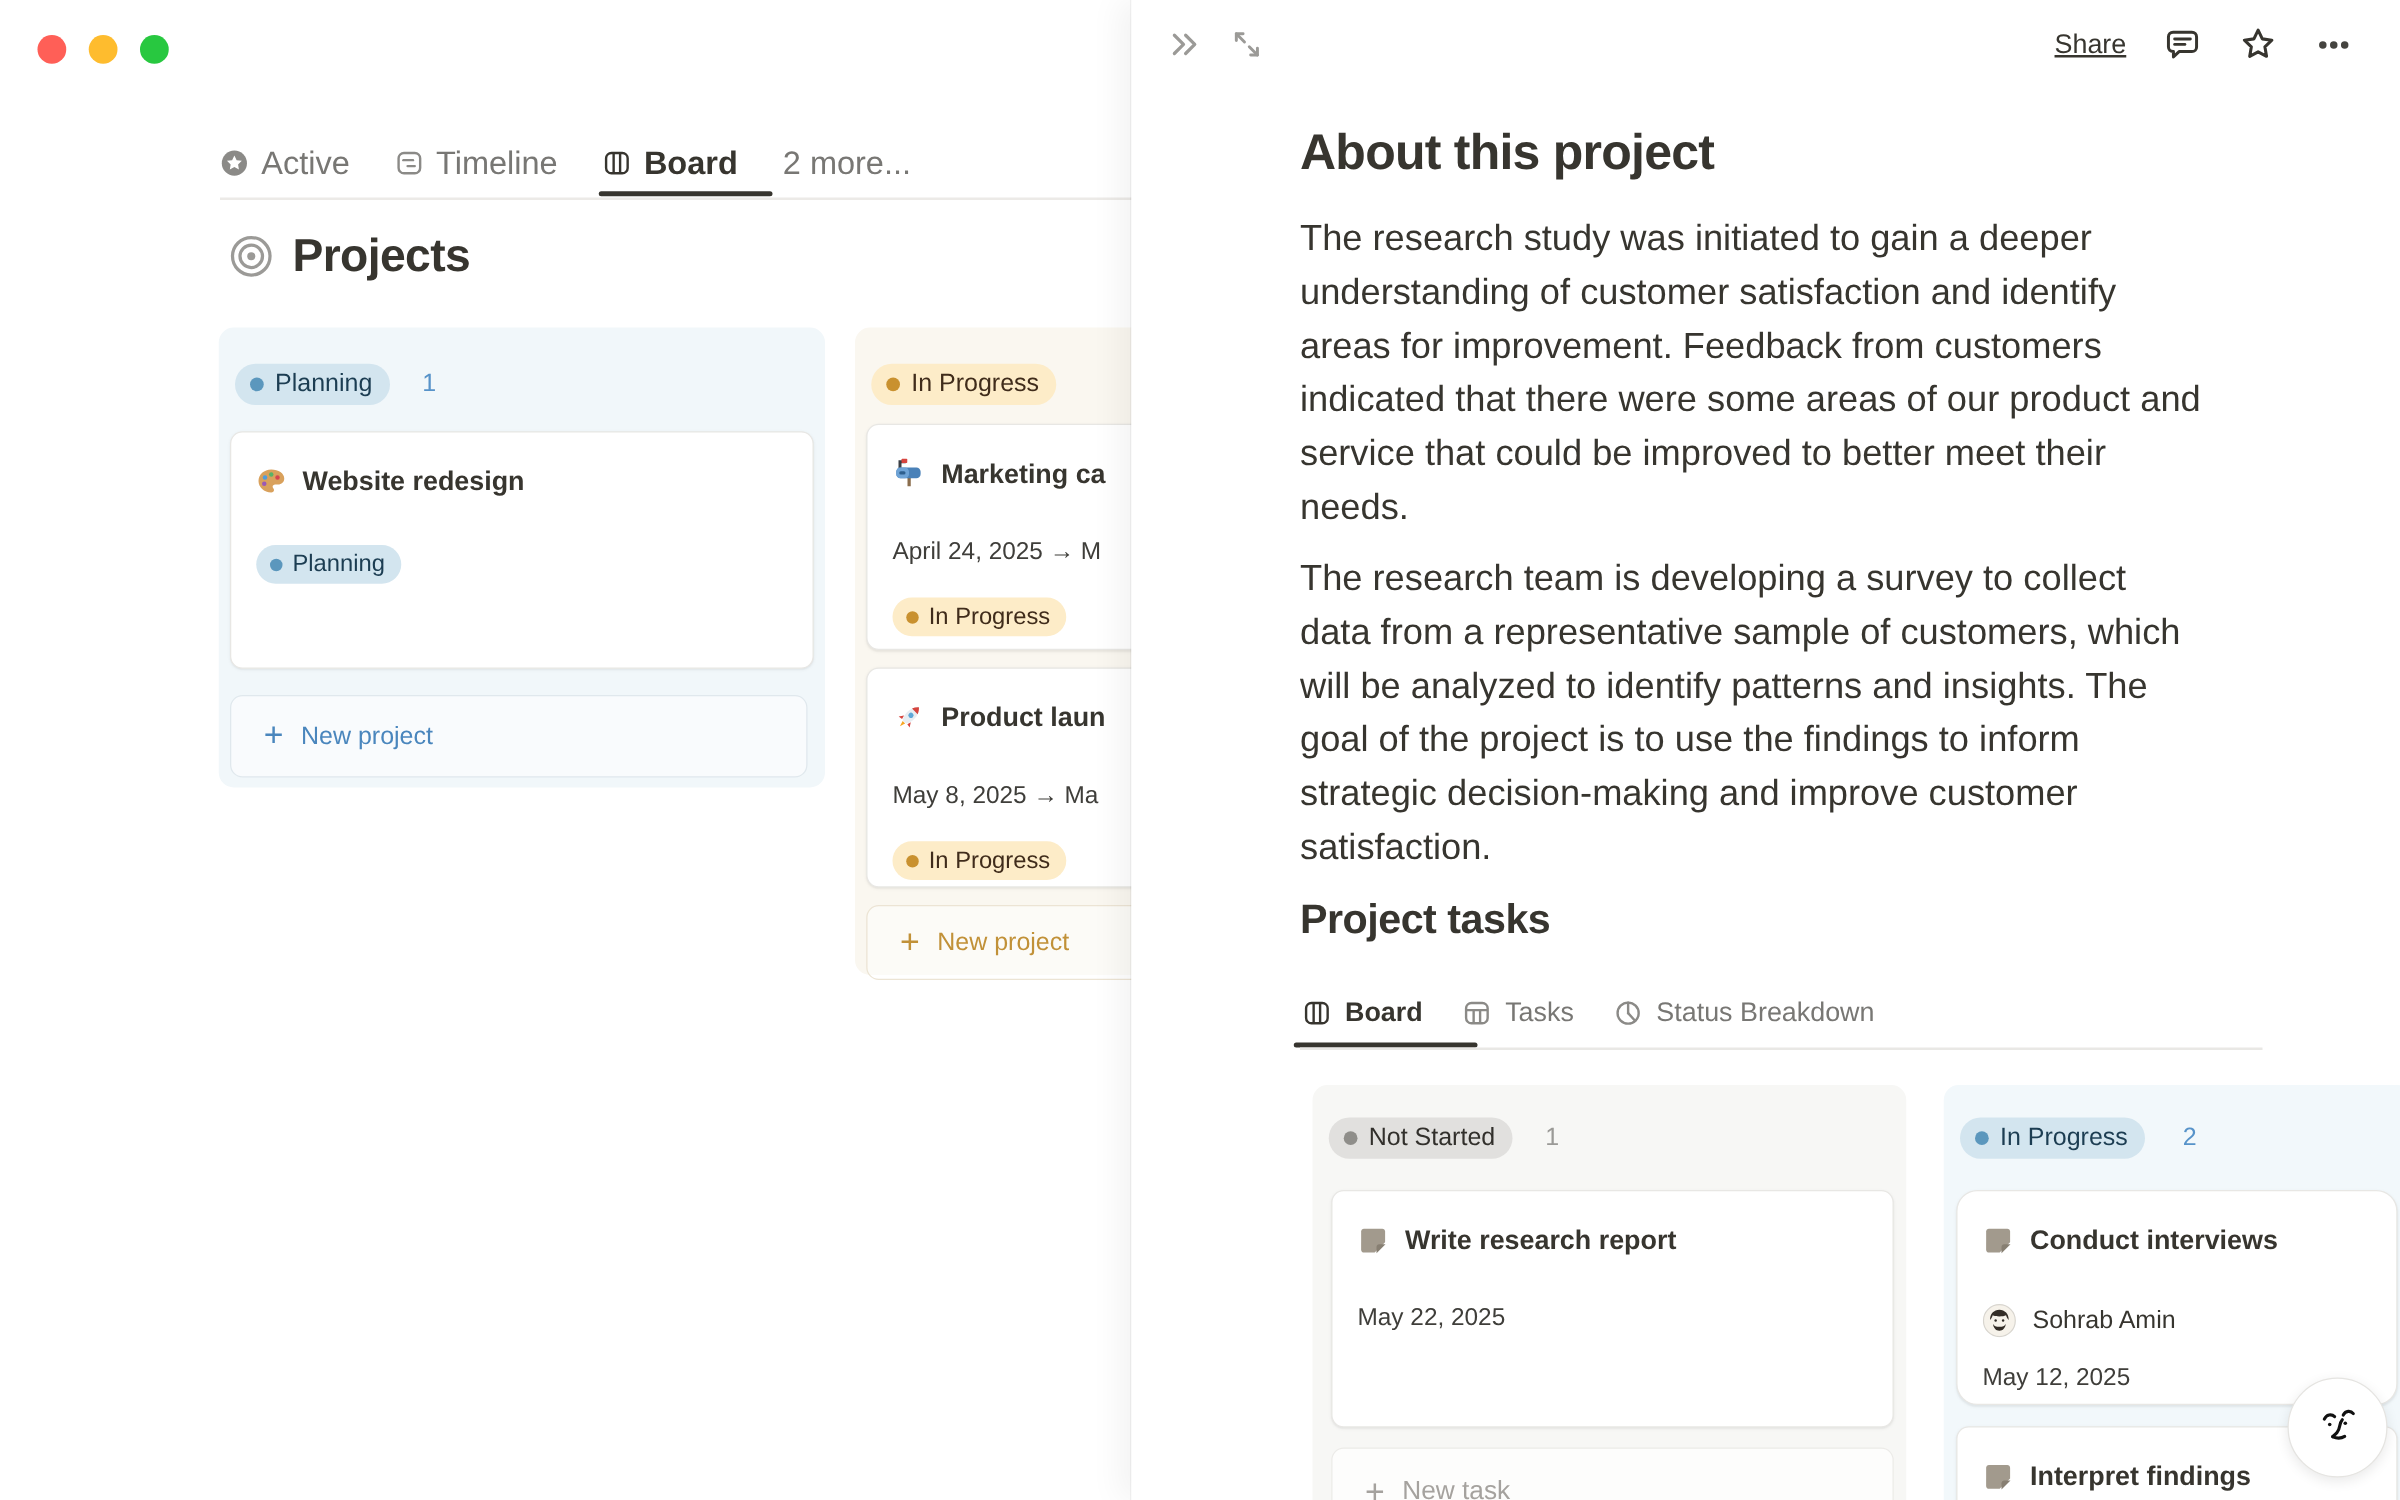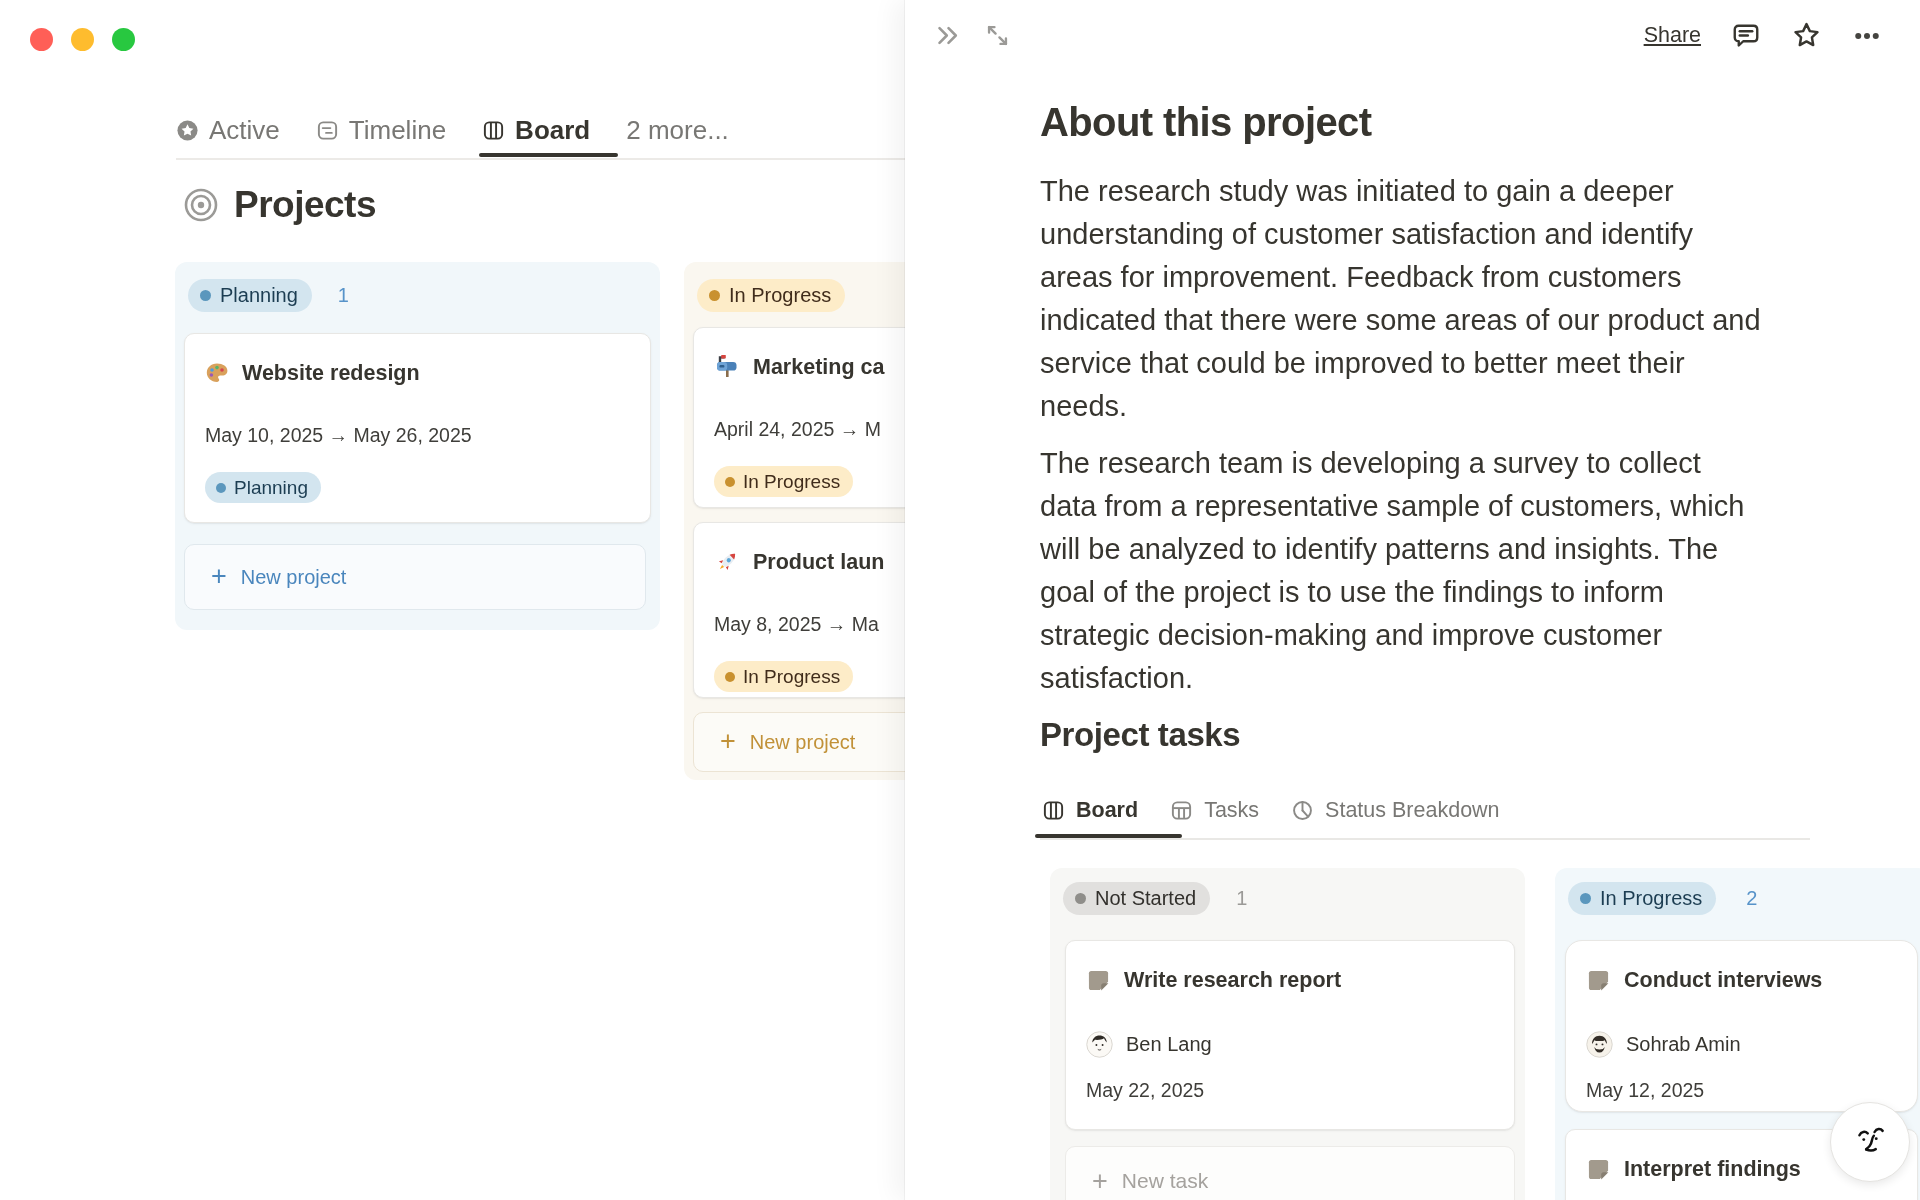--- a/index.html
+++ b/index.html
@@ -18,21 +18,21 @@
   .ltabs{position:absolute;left:176px;top:112px;display:flex;gap:36px;align-items:center;height:36px;}
   .ltab{display:flex;align-items:center;gap:10px;font-size:26px;color:#787774;cursor:default;white-space:nowrap;}
   .ltab.active{color:#37352f;font-weight:700;}
   .ltab-underline{position:absolute;left:479px;top:153px;width:139px;height:4px;background:#37352f;border-radius:2px;}
   .ltab-divider{position:absolute;left:176px;top:158px;width:732px;height:2px;background:#eceae7;}
 
   .page-title{position:absolute;left:182px;top:184px;display:flex;align-items:center;gap:14px;}
   .page-title .ttl{font-size:37px;font-weight:700;letter-spacing:-0.5px;}
 
   
-  .kcol{position:absolute;border-radius:12px;padding:0 9px;box-sizing:border-box;}
+  .kcol{position:absolute;border-radius:12px;padding:12px 9px;box-sizing:border-box;}
   .colhead{display:flex;align-items:center;margin-left:4px;}
   .pill{display:inline-flex;align-items:center;gap:9px;height:33px;padding:0 14px 0 12px;border-radius:17px;font-size:20px;font-weight:500;white-space:nowrap;}
   .pill .dot{width:11px;height:11px;border-radius:50%;flex:0 0 auto;}
   .pill.small{height:31px;font-size:19px;gap:8px;padding:0 13px 0 11px;}
   .pill.small .dot{width:10px;height:10px;}
   .acc-blue .pill,.pill.p-blue{background:#d3e5ef;color:#1c3d52;}
   .pill.p-blue .dot,.acc-blue .dot{background:#5b97bd;}
   .pill.p-yellow{background:#fdecc8;color:#402c1b;}
   .pill.p-yellow .dot{background:#c9912f;}
   .pill.p-gray{background:#e1e0de;color:#32302c;}
@@ -175,21 +175,20 @@
           <svg width="24" height="24" viewBox="0 0 24 24">
               <path d="M12 2.6C6.2 2.6 1.8 6.7 1.8 11.8c0 5 4.4 9.1 10.2 9.1 1.3 0 2.2-.8 2.2-1.9 0-.6-.3-1-.6-1.4-.3-.4-.5-.8-.5-1.3 0-1 .9-1.8 2-1.8h2.2c3 0 5.1-2 5.1-4.8 0-4-4.6-7.1-10.4-7.1z" fill="#d9a15c"></path>
               <circle cx="7" cy="9" r="1.8" fill="#4d9de0"></circle>
               <circle cx="12" cy="6.6" r="1.8" fill="#58b368"></circle>
               <circle cx="17" cy="9" r="1.8" fill="#d64550"></circle>
               <circle cx="6.4" cy="14" r="1.8" fill="#9b59b6"></circle>
             </svg>
         </span>
         <span class="ctitle">Website redesign</span>
       </div>
-      <div class="drow">May 10, 2025 → May 26, 2025</div>
       <div class="tagrow">
         <span class="pill small p-blue">
           <span class="dot"></span>
           <span>Planning</span>
         </span>
       </div>
     </div>
     <div class="ghostbtn">
       <span class="plus">+</span>
       <span>New project</span>
@@ -346,32 +345,20 @@
       </div>
       <div class="kcard">
         <div class="trow">
           <span>
             <svg width="25" height="25" viewBox="0 0 24 24">
                 <path d="M5 2.8h14c1.3 0 2.2.9 2.2 2.2v8.2l-8 8H5c-1.3 0-2.2-.9-2.2-2.2V5c0-1.3.9-2.2 2.2-2.2z" fill="#a29a8d"></path>
                 <path d="M14.6 21.6v-4.8c0-1.2.9-2.1 2.1-2.1h4.8z" fill="#877f72"></path>
               </svg>
           </span>
           <span class="ctitle">Write research report</span>
-        </div>
-        <div class="arow">
-          <span>
-            <svg width="27" height="27" viewBox="0 0 28 28">
-                <circle cx="14" cy="14" r="13.2" fill="#fbf9f5" stroke="#d8d5cf" stroke-width="1"></circle>
-                <path d="M6.5 12c.2-4.5 3.4-7.3 7.5-7.3s7.3 2.8 7.5 7.1c-1-.9-2.4-3-2.8-4.2-1.5 1.2-6 1.9-9.4 1.5-.9.9-2.2 2.2-2.8 2.9z" fill="#2e2a25"></path>
-                <circle cx="10.8" cy="14.6" r="1" fill="#2e2a25"></circle>
-                <circle cx="17.2" cy="14.6" r="1" fill="#2e2a25"></circle>
-                <path d="M12.6 19.3c.9.6 1.9.6 2.8 0" stroke="#2e2a25" stroke-width="0.9" fill="none" stroke-linecap="round"></path>
-              </svg>
-          </span>
-          <span>Ben Lang</span>
         </div>
         <div class="drow">May 22, 2025</div>
       </div>
       <div class="ghostbtn">
         <span class="plus">+</span>
         <span>New task</span>
       </div>
     </div>
 
     <div class="kcol" id="ip-col">

